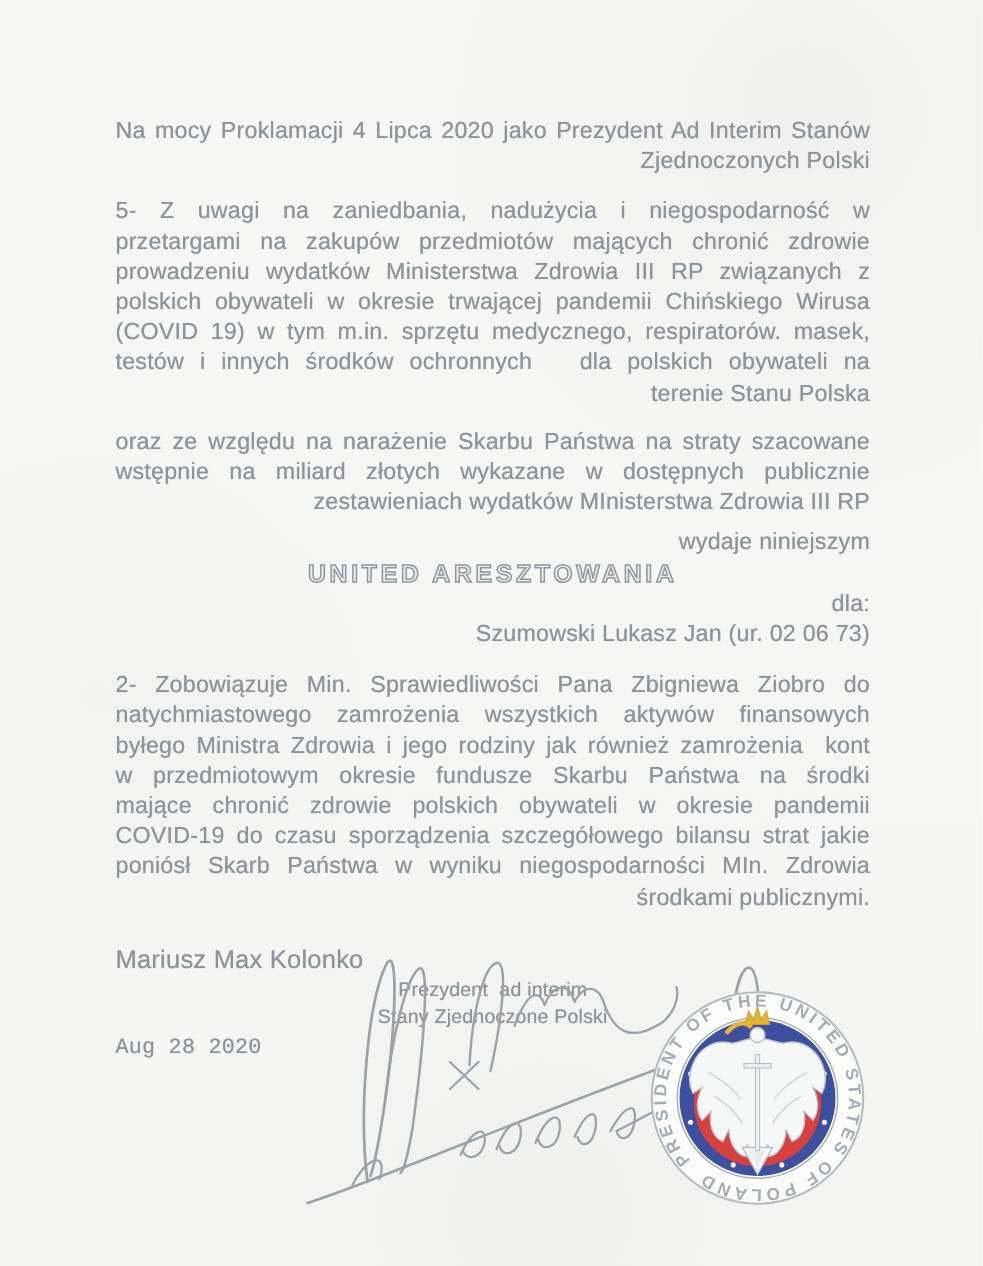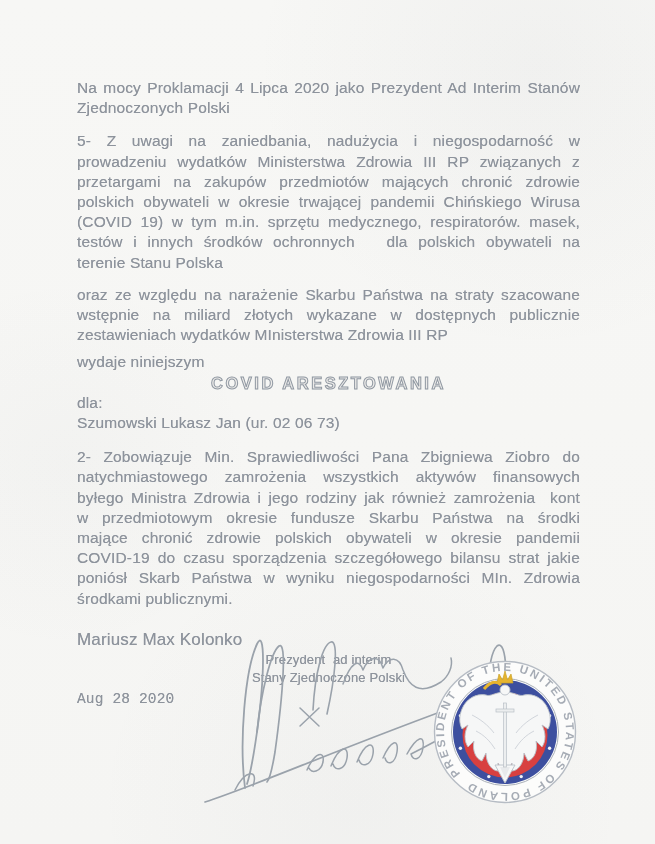--- a/index.html
+++ b/index.html
@@ -16,21 +16,21 @@
     overflow:hidden;
   }
   .doc{
     position:absolute;left:77px;top:78px;width:503px;
     color:#8d939c;
     font-size:15.5px;line-height:20.2px;
     letter-spacing:0.15px;
     text-shadow:0 0 0.6px rgba(141,147,156,0.75);
   }
   .jline{text-align:justify;text-align-last:justify;}
-  .lline{text-align:left;}
+  .lline{text-align:right;}
   .mb13{margin-bottom:13px;}
   .mb12{margin-bottom:12px;}
   .mb10{margin-bottom:10px;}
   .mb7{margin-bottom:7px;}
   .mb14{margin-bottom:14px;}
   .mb19{margin-bottom:19px;}
   .warrant-title{
     text-align:center;font-weight:bold;font-size:16.5px;line-height:20.2px;
     letter-spacing:2.5px;
     color:#ecebe9;
@@ -53,36 +53,36 @@
 
   <div class="doc">
 
     <div class="mb13">
       <div class="jline">Na mocy Proklamacji 4 Lipca 2020 jako Prezydent Ad Interim Stanów</div>
       <div class="lline">Zjednoczonych Polski</div>
     </div>
 
     <div class="mb12">
       <div class="jline">5- Z uwagi na zaniedbania, nadużycia i niegospodarność w</div>
+      <div class="jline">przetargami na zakupów przedmiotów mających chronić zdrowie</div>
       <div class="jline">prowadzeniu wydatków Ministerstwa Zdrowia III RP związanych z</div>
-      <div class="jline">przetargami na zakupów przedmiotów mających chronić zdrowie</div>
       <div class="jline">polskich obywateli w okresie trwającej pandemii Chińskiego Wirusa</div>
       <div class="jline"><span>(COVID 19) w tym </span><span class="u">m.in</span><span>. sprzętu medycznego, respiratorów. masek,</span></div>
       <div class="jline">testów i innych środków ochronnych&nbsp;&nbsp;&nbsp;dla polskich obywateli na</div>
       <div class="lline">terenie Stanu Polska</div>
     </div>
 
     <div class="mb7">
       <div class="jline">oraz ze względu na narażenie Skarbu Państwa na straty szacowane</div>
       <div class="jline">wstępnie na miliard złotych wykazane w dostępnych publicznie</div>
       <div class="lline">zestawieniach wydatków MInisterstwa Zdrowia III RP</div>
     </div>
 
     <div class="lline">wydaje niniejszym</div>
-    <div class="warrant-title">COVID ARESZTOWANIA</div>
+    <div class="warrant-title">UNITED ARESZTOWANIA</div>
 
     <div class="lline">dla:</div>
     <div class="lline mb14">Szumowski Lukasz Jan (ur. 02 06 73)</div>
 
 
     <div class="mb19">
       <div class="jline">2- Zobowiązuje Min. Sprawiedliwości Pana Zbigniewa Ziobro do</div>
       <div class="jline">natychmiastowego zamrożenia wszystkich aktywów finansowych</div>
       <div class="jline">byłego Ministra Zdrowia i jego rodziny jak również zamrożenia&nbsp; kont</div>
       <div class="jline">w przedmiotowym okresie fundusze Skarbu Państwa na środki</div>

